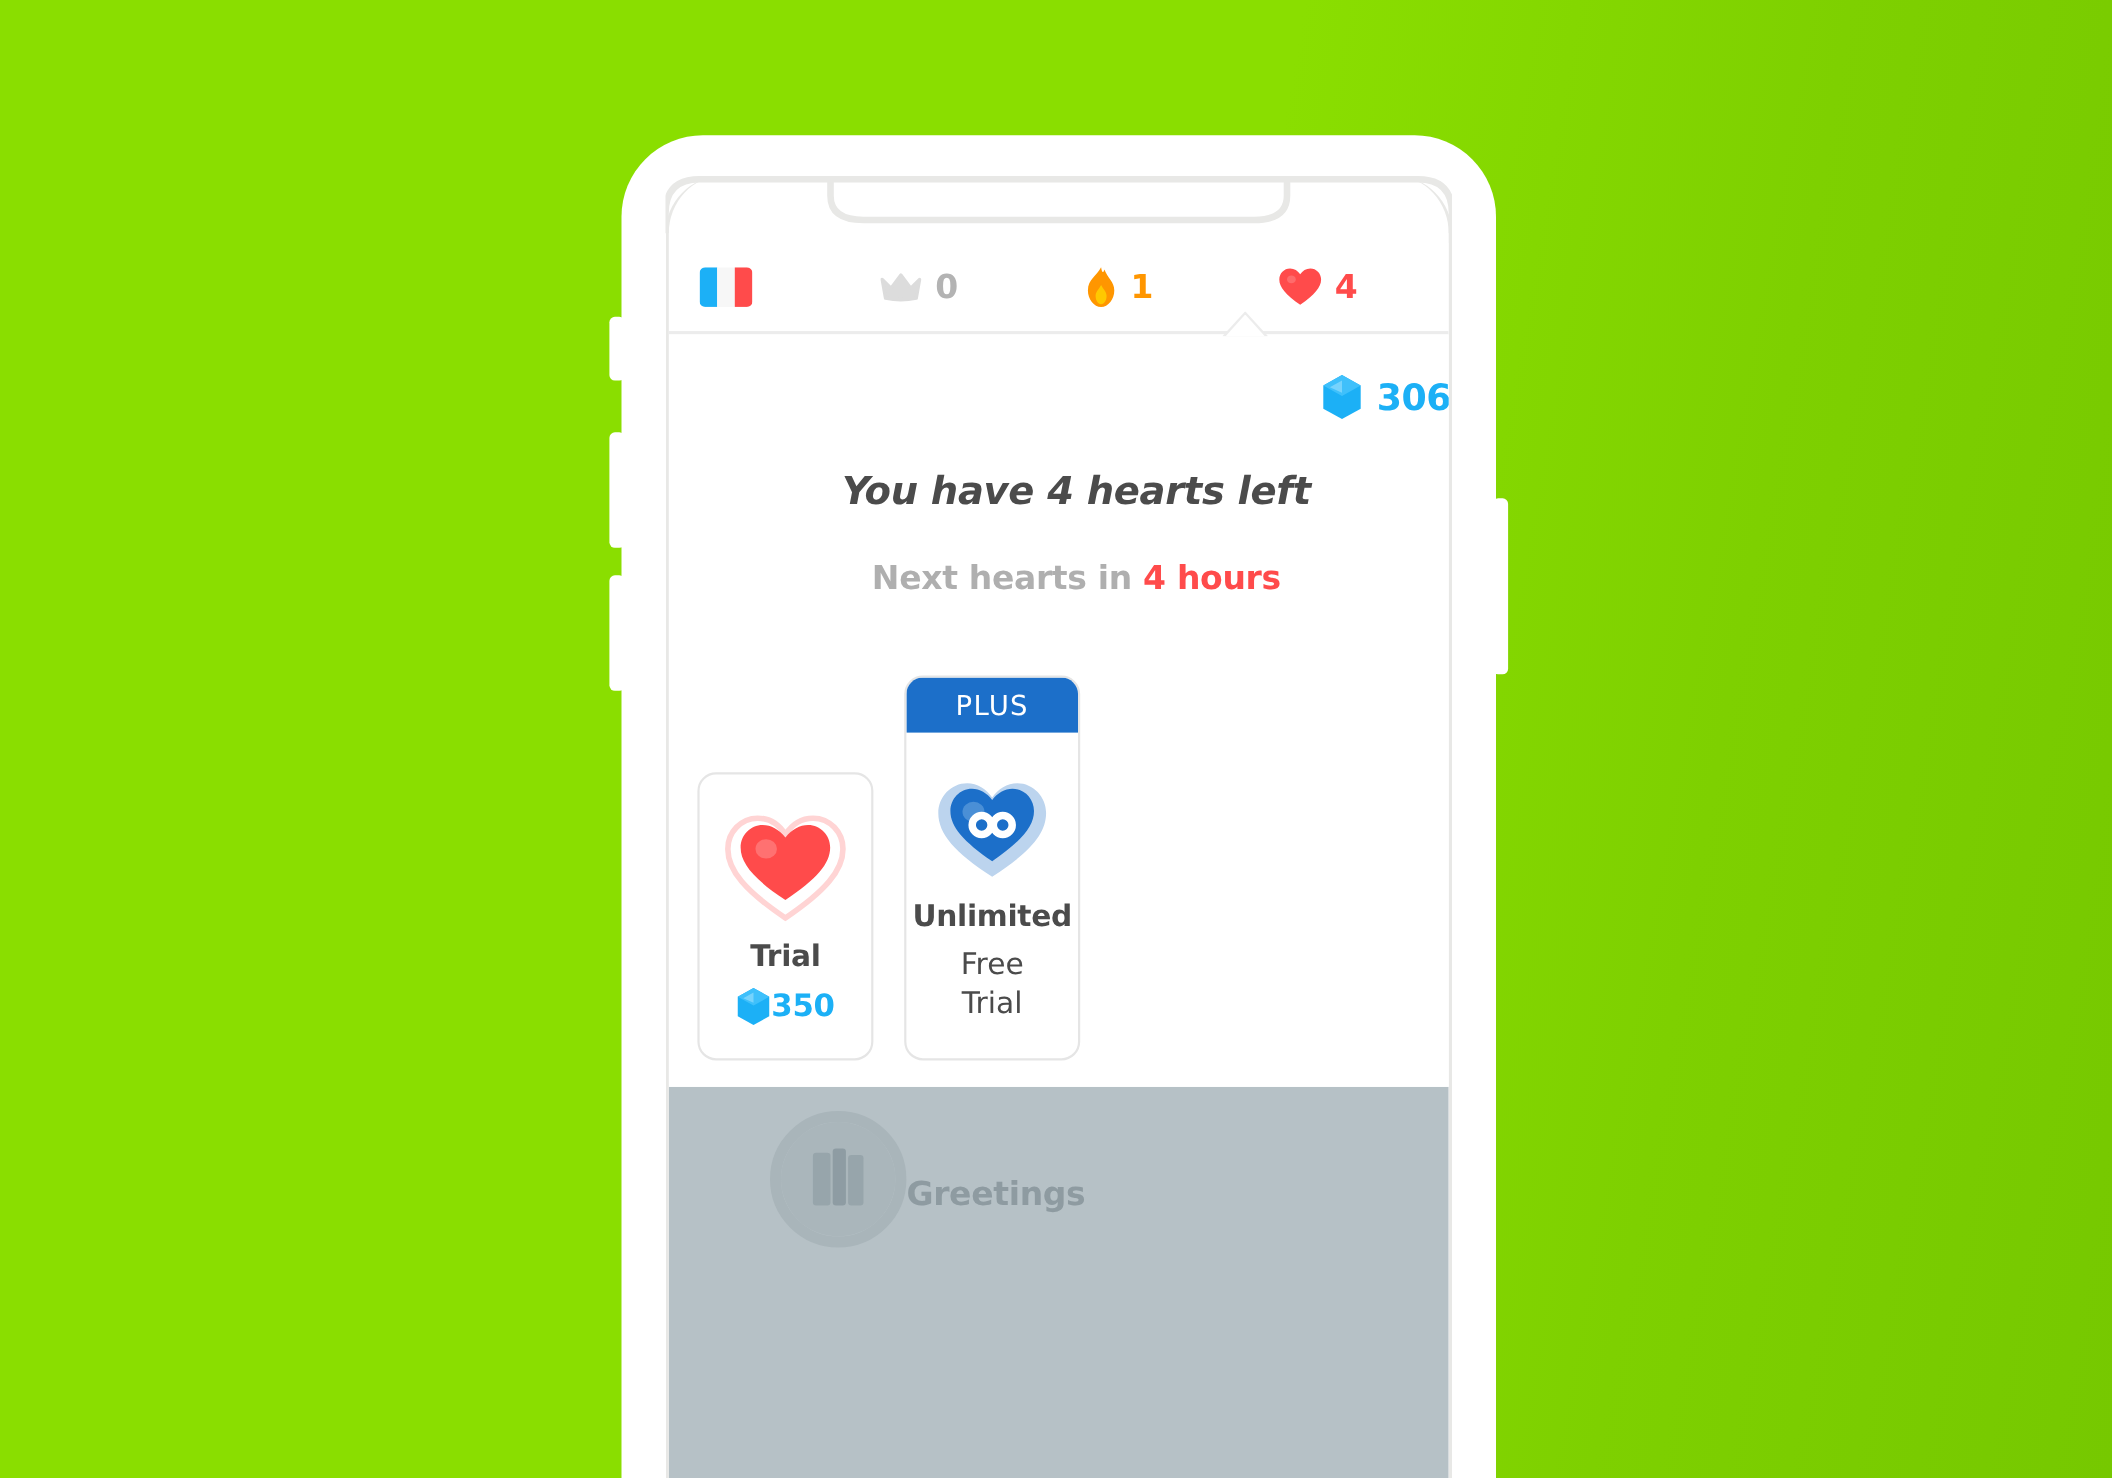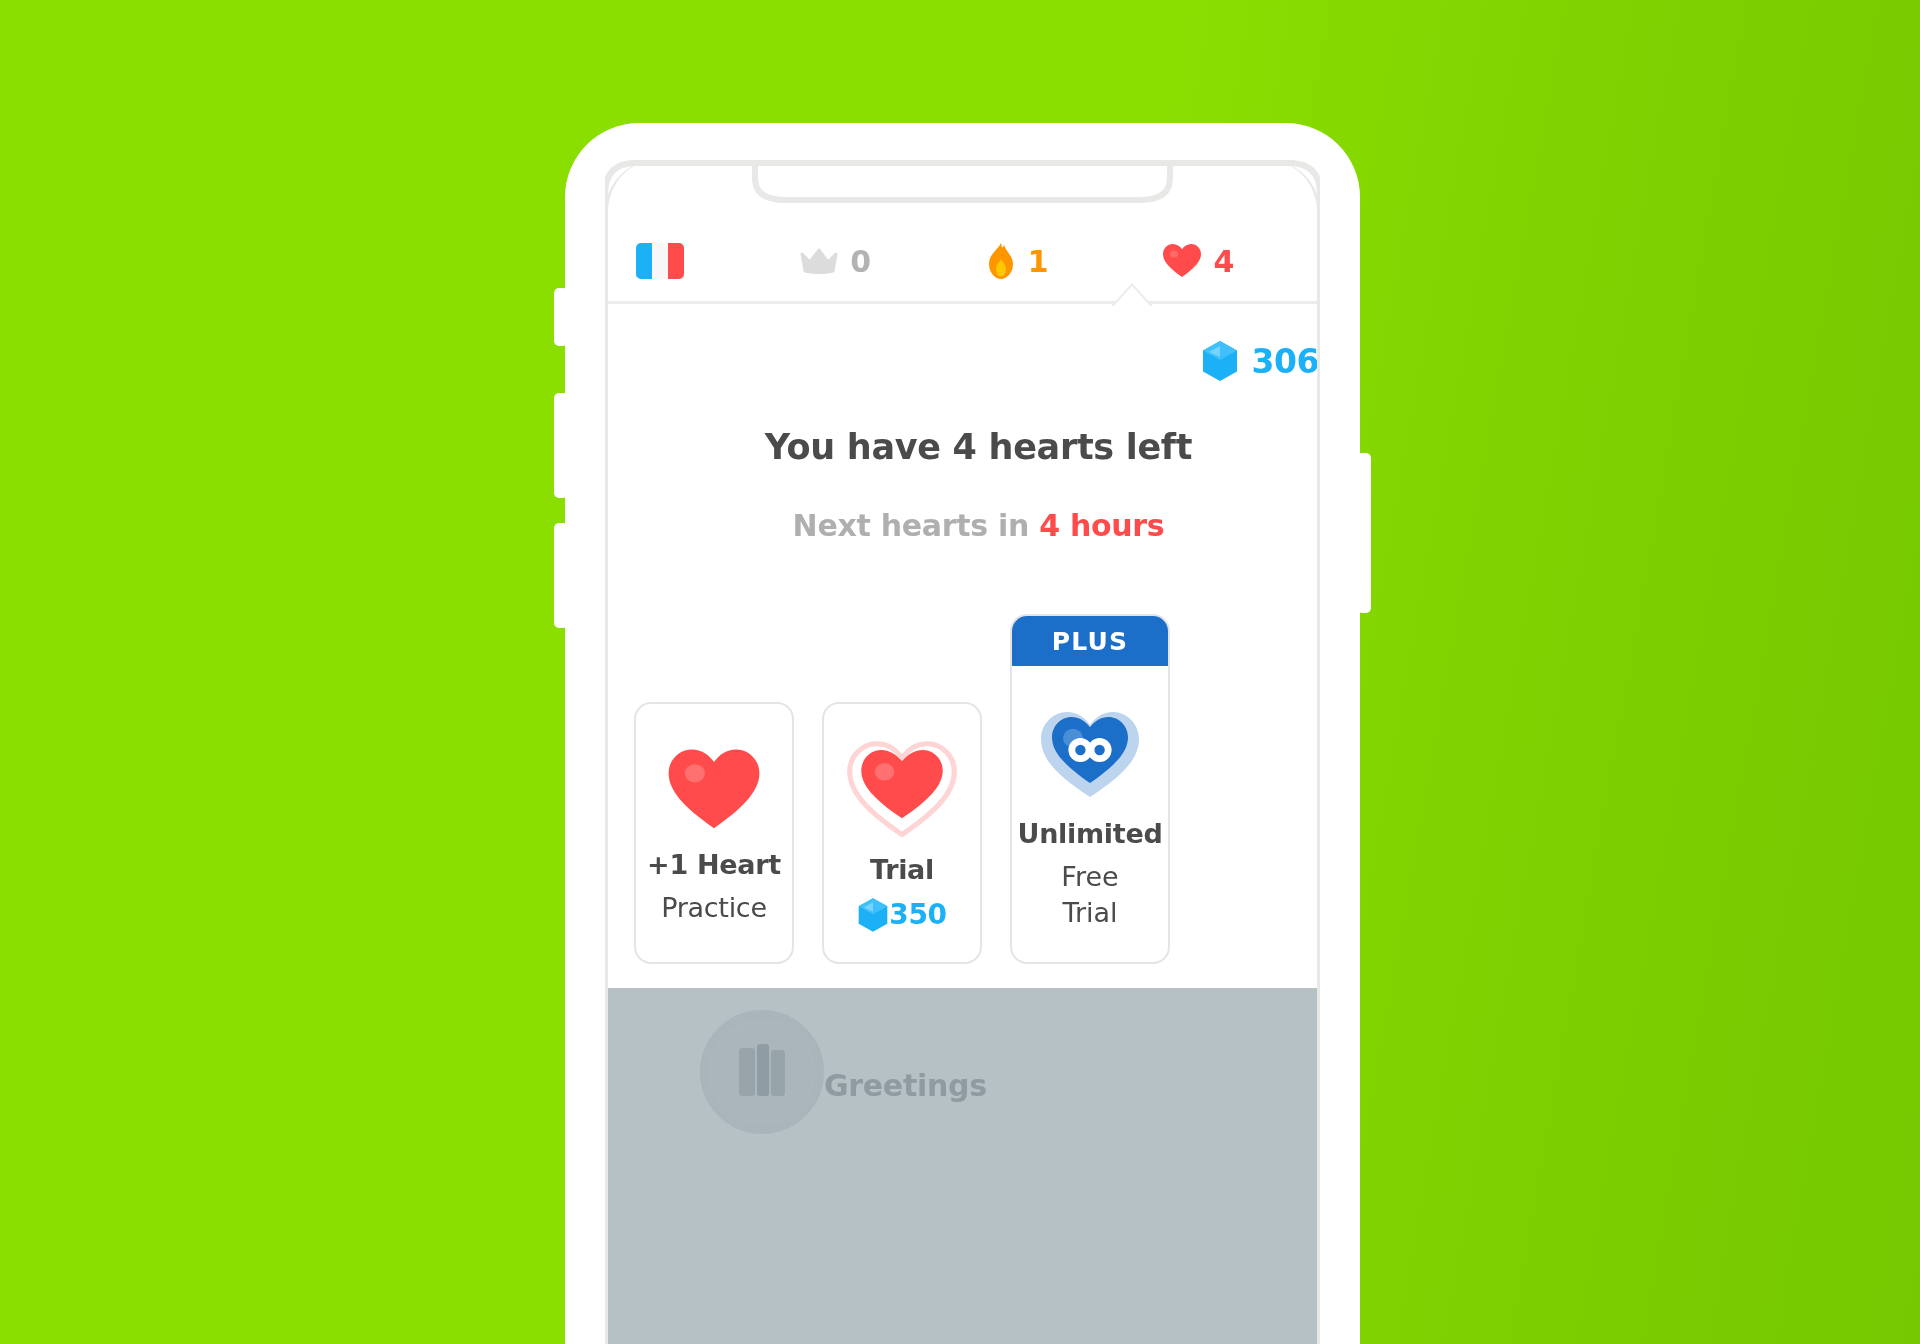--- a/index.html
+++ b/index.html
@@ -105,20 +105,21 @@
     display:flex; align-items:center; gap:13px;
   }
   .gem-val{
     font-size:33px; font-weight:700; color:#1cb0f6; letter-spacing:-0.5px;
   }
   #headline{
     position:absolute; top:123px; width:100%;
     text-align:center;
     font-size:35px; font-weight:700; color:#4b4b4b;
     letter-spacing:-0.3px;
+    font-style:italic;
   }
   #subline{
     position:absolute; top:204px; width:100%;
     text-align:center;
     font-size:30px; font-weight:700; color:#afafaf;
     letter-spacing:-0.3px;
   }
   #subline .hl{ color:#ff4b4b; }
 
   
@@ -155,21 +156,21 @@
   .card.plus{
     width:160px; height:350px;
     padding:0; overflow:hidden;
     justify-content:flex-start;
     border:2px solid #e5e5e5;
   }
   #plus-banner{
     width:100%; height:50px;
     background:#1c6fc9;
     display:flex; align-items:center; justify-content:center;
-    color:#fff; font-size:25px; font-weight:700;
+    color:#fff; font-size:25px; font-weight:400;
     letter-spacing:1.2px;
   }
   .plus-body{
     flex:1; display:flex; flex-direction:column;
     align-items:center; justify-content:flex-start;
     padding-top:40px;
   }
   .plus-title{
     font-size:27px; font-weight:700; color:#4b4b4b;
     margin-top:18px; letter-spacing:-0.3px;
@@ -268,28 +269,20 @@
       </div>
 
       <div id="headline">You have 4 hearts left</div>
 
       <div id="subline">
         <span>Next hearts in </span><span class="hl">4 hours</span>
       </div>
 
       <div id="cards">
 
-        <div class="card">
-          <svg width="96" height="86" viewBox="0 0 40 36">
-            <path d="M20 34 C7 25 1 18 1 11 C1 5.5 5.3 1 10.8 1 C14.6 1 17.9 3.1 20 6.3 C22.1 3.1 25.4 1 29.2 1 C34.7 1 39 5.5 39 11 C39 18 33 25 20 34Z" fill="#ff4b4b"></path>
-            <ellipse cx="12" cy="11" rx="4.2" ry="3.8" fill="#ff7171"></ellipse>
-          </svg>
-          <div class="card-title">+1 Heart</div>
-          <div class="card-sub">Practice</div>
-        </div>
 
         <div class="card">
           <svg width="112" height="100" viewBox="0 0 48 43">
             <path d="M24 41.5 C8.5 31 1.5 23 1.5 14.5 C1.5 8 6.6 2.5 13.2 2.5 C17.7 2.5 21.5 5 24 8.9 C26.5 5 30.3 2.5 34.8 2.5 C41.4 2.5 46.5 8 46.5 14.5 C46.5 23 39.5 31 24 41.5Z" fill="none" stroke="#ffd4d4" stroke-width="2.2"></path>
             <path d="M24 34.5 C12 26.5 6.5 20.4 6.5 14 C6.5 9.2 10.3 5.2 15.1 5.2 C18.4 5.2 21.4 7 24 10 C26.6 7 29.6 5.2 32.9 5.2 C37.7 5.2 41.5 9.2 41.5 14 C41.5 20.4 36 26.5 24 34.5Z" fill="#ff4b4b"></path>
             <ellipse cx="16.5" cy="14.5" rx="4.2" ry="3.8" fill="#ff7171"></ellipse>
           </svg>
           <div class="card-title">Trial</div>
           <div class="card-price">
             <svg width="32" height="36" viewBox="0 0 38 42">

